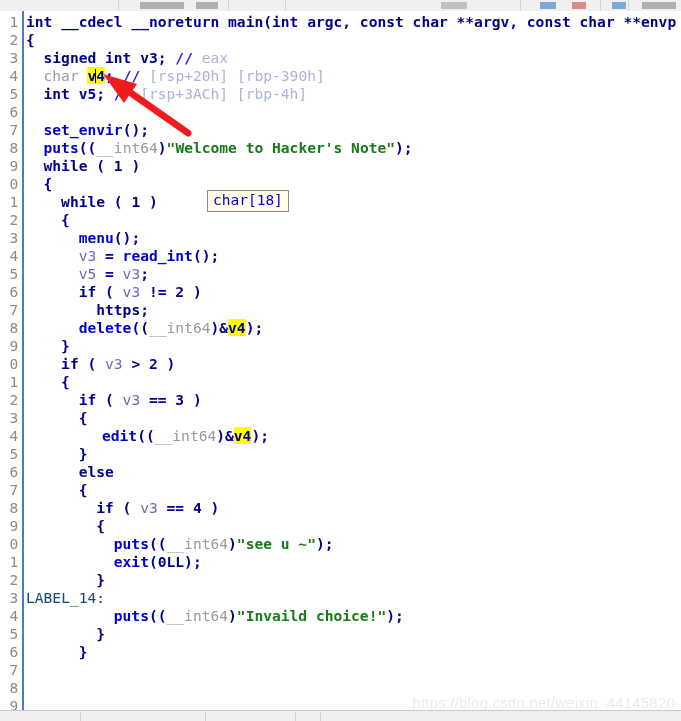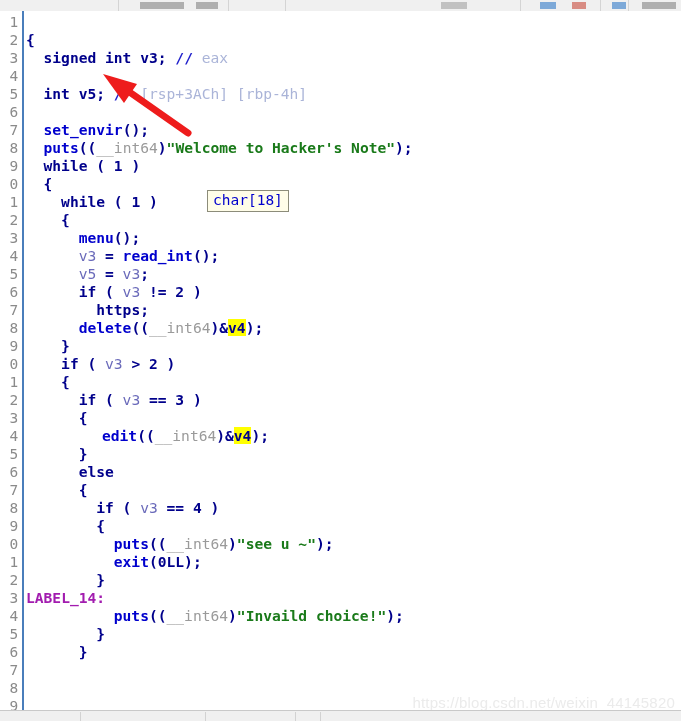--- a/index.html
+++ b/index.html
@@ -97,21 +97,21 @@
 
   
   .t-kw      { color: #00008b; font-weight: 600; }      
   .t-fn      { color: #0000cd; font-weight: 600; }      
   .t-var     { color: #6a6aba; }                        
   .t-type    { color: #9a9a9a; }                        
   .t-cmt     { color: #aab4d8; }                        
   .t-cmtmark { color: #2222cc; font-weight: 600; }      
   .t-str     { color: #1a7a1a; font-weight: 600; }
   .t-dim     { color: #9a9a9a; }
-  .t-label   { color: #a21caf; font-weight: 700; }
+  .t-label   { color: #0c4a6e; font-weight: 400; }
 
   .hl {
     background: #ffff00;
     color: #00008b;
     font-weight: 600;
   }
   .caret {
     display: inline-block;
     width: 0;
     border-left: 2px solid #000000;
@@ -233,22 +233,24 @@
       <div class="lineno" style="top: 596px;">4</div>
       <div class="lineno" style="top: 614px;">5</div>
       <div class="lineno" style="top: 632px;">6</div>
       <div class="lineno" style="top: 650px;">7</div>
       <div class="lineno" style="top: 668px;">8</div>
       <div class="lineno" style="top: 686px;">9</div>
     </div>
   <div id="gutter-rule" style="background: rgb(74, 126, 187);"></div>
 
   <div id="code-lines">
+      <div class="cline" style="top: 2px; left: 0px;"><span class="t-kw">int __cdecl __noreturn main(int argc, const char **argv, const char **envp</span></div>
       <div class="cline" style="top: 20px; left: 0px;"><span class="t-kw">{</span></div>
       <div class="cline" style="top: 38px; left: 17.56px;"><span class="t-kw">signed int v3; </span><span class="t-cmtmark">//</span><span class="t-cmt"> eax</span></div>
+      <div class="cline" style="top: 56px; left: 17.56px;"><span class="t-dim">char </span><span class="hl">v</span><span class="caret"></span><span class="hl">4</span><span class="t-kw">; </span><span class="t-cmtmark">//</span><span class="t-cmt"> [rsp+20h] [rbp-390h]</span></div>
       <div class="cline" style="top: 74px; left: 17.56px;"><span class="t-kw">int v5; </span><span class="t-cmtmark">//</span><span class="t-cmt"> [rsp+3ACh] [rbp-4h]</span></div>
       <div class="cline" style="top: 92px; left: 0px;"></div>
       <div class="cline" style="top: 110px; left: 17.56px;"><span class="t-fn">set_envir</span><span class="t-kw">();</span></div>
       <div class="cline" style="top: 128px; left: 17.56px;"><span class="t-fn">puts</span><span class="t-kw">((</span><span class="t-type">__int64</span><span class="t-kw">)</span><span class="t-str">"Welcome to Hacker's Note"</span><span class="t-kw">);</span></div>
       <div class="cline" style="top: 146px; left: 17.56px;"><span class="t-kw">while ( 1 )</span></div>
       <div class="cline" style="top: 164px; left: 17.56px;"><span class="t-kw">{</span></div>
       <div class="cline" style="top: 182px; left: 35.12px;"><span class="t-kw">while ( 1 )</span></div>
       <div class="cline" style="top: 200px; left: 35.12px;"><span class="t-kw">{</span></div>
       <div class="cline" style="top: 218px; left: 52.68px;"><span class="t-fn">menu</span><span class="t-kw">();</span></div>
       <div class="cline" style="top: 236px; left: 52.68px;"><span class="t-var">v3</span><span class="t-kw"> = </span><span class="t-fn">read_int</span><span class="t-kw">();</span></div>

